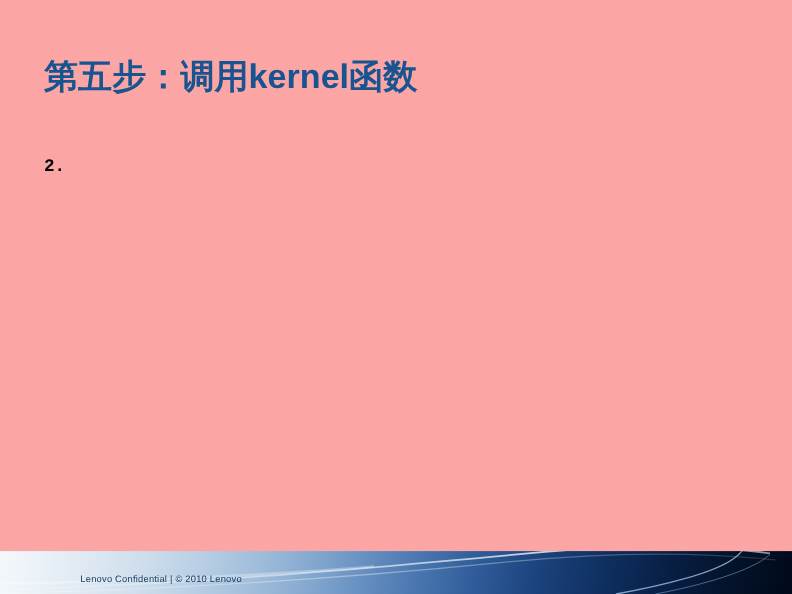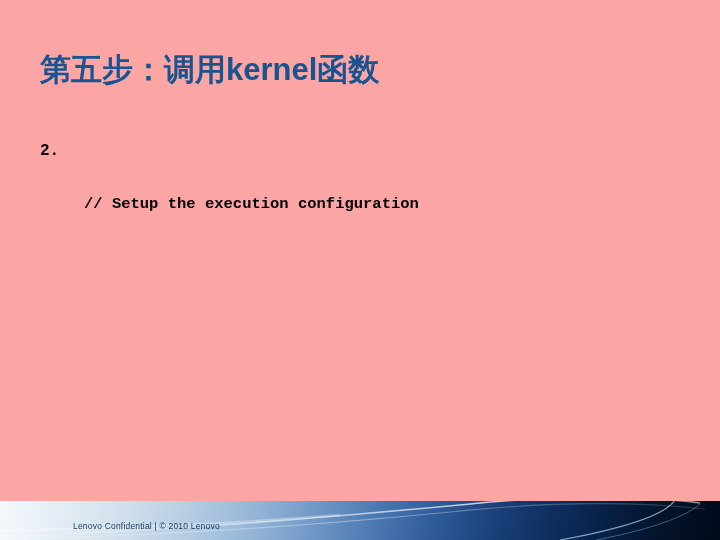--- a/index.html
+++ b/index.html
@@ -121,21 +121,20 @@
 <div class="slide">
 
   <div class="slide-title">第五步：调用kernel函数</div>
 
   <div class="body-area">
     <div class="code-item">
 
       <div class="item-number">2.</div>
 
       <div class="code-block">
-        <div class="code-line">// Setup the execution configuration</div>
 
         <div class="code-line blank"></div>
 
         
         
       </div>
     </div>
   </div>
 
   <div class="footer-band">

